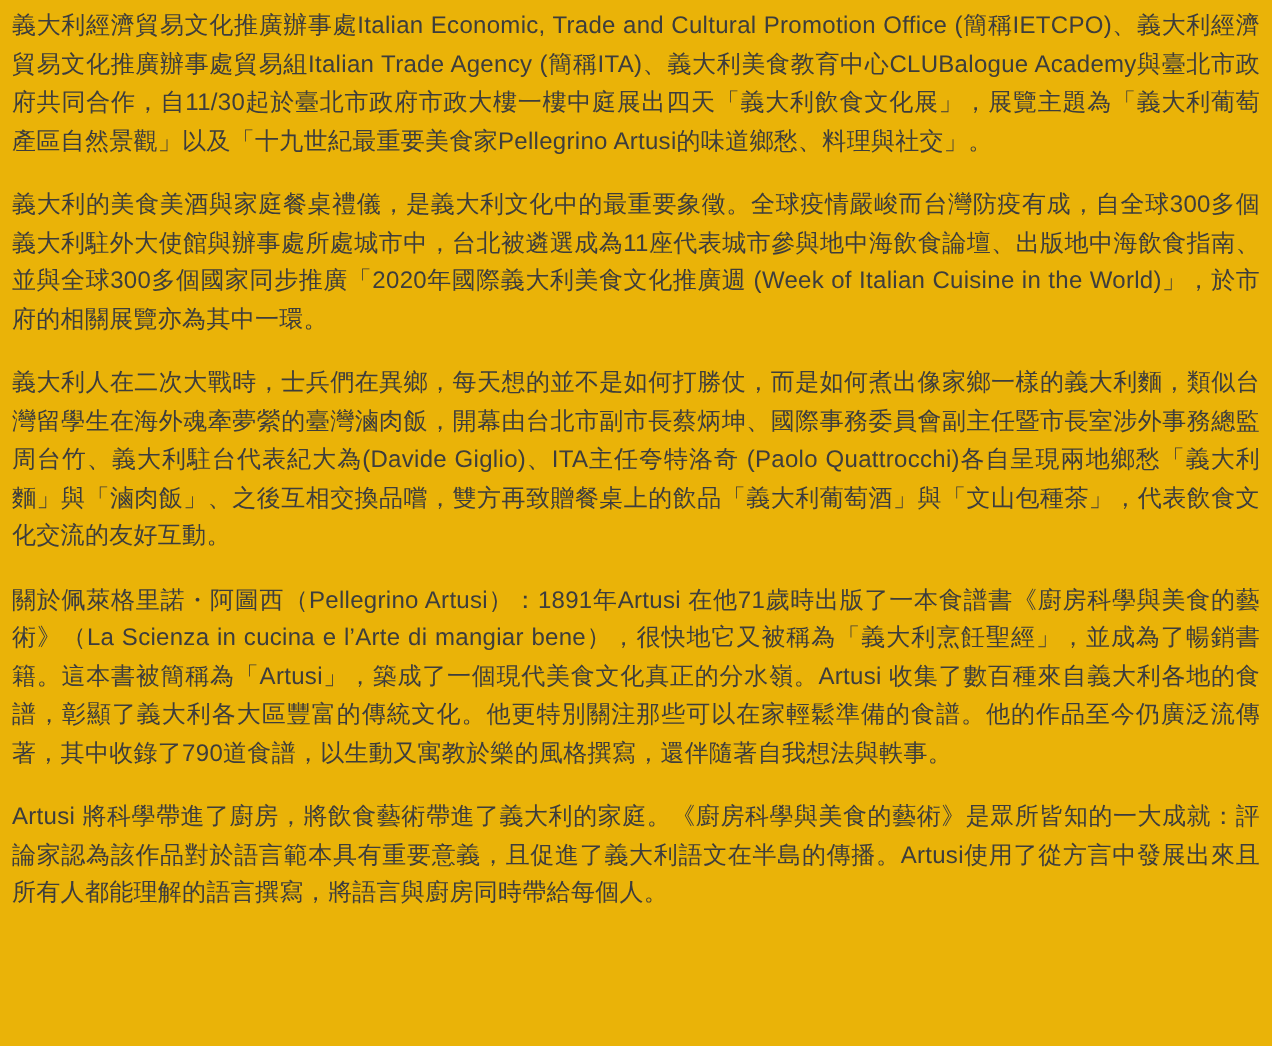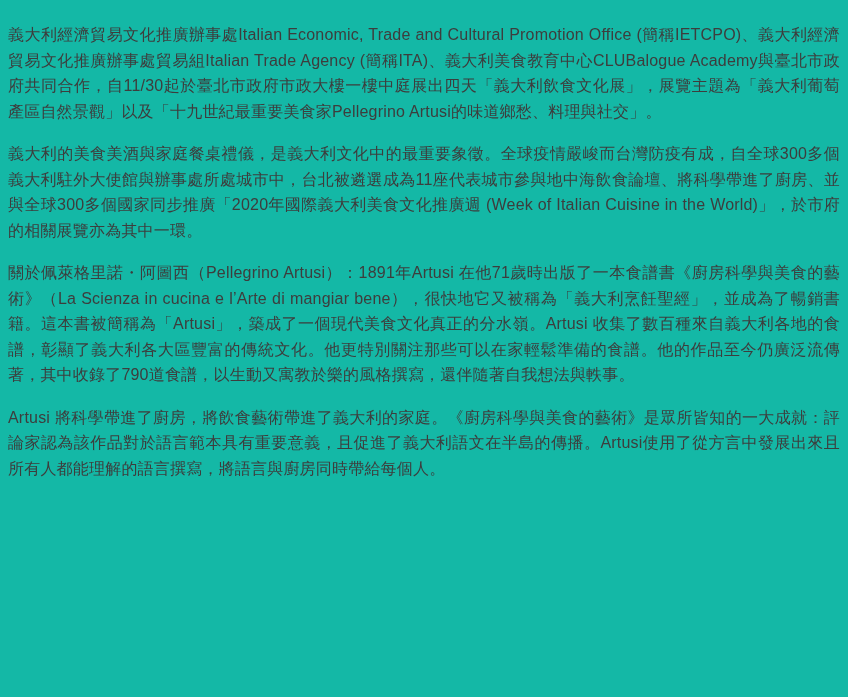--- a/index.html
+++ b/index.html
@@ -4,24 +4,24 @@
 <style>
   html, body {
     margin: 0;
     padding: 0;
     background: #ffffff;
   }
   .page {
     width: 848px;
     height: 697px;
     margin: 0;
-    padding: 17px 8px;
+    padding: 0 8px;
     box-sizing: border-box;
     overflow: hidden;
-    background: #14b8a6;
+    background: #eab308;
     font-family: "Liberation Sans", "DejaVu Sans", sans-serif;
   }
   .article p {
     font-size: 16px;
     line-height: 25.5px;
     margin: 17px 0;
     color: #3d3d3d;
     text-align: justify;
     text-justify: inter-character;
     letter-spacing: 0.2px;
@@ -30,17 +30,18 @@
   .article p:first-child {
     margin-top: 5px;
   }
 </style>
 </head>
 <body>
 
 <div class="page">
   <div class="article">
     <p>義大利經濟貿易文化推廣辦事處Italian Economic, Trade and Cultural Promotion Office (簡稱IETCPO)、義大利經濟貿易文化推廣辦事處貿易組Italian Trade Agency (簡稱ITA)、義大利美食教育中心CLUBalogue Academy與臺北市政府共同合作，自11/30起於臺北市政府市政大樓一樓中庭展出四天「義大利飲食文化展」，展覽主題為「義大利葡萄產區自然景觀」以及「十九世紀最重要美食家Pellegrino Artusi的味道鄉愁、料理與社交」。</p>
-    <p>義大利的美食美酒與家庭餐桌禮儀，是義大利文化中的最重要象徵。全球疫情嚴峻而台灣防疫有成，自全球300多個義大利駐外大使館與辦事處所處城市中，台北被遴選成為11座代表城市參與地中海飲食論壇、將科學帶進了廚房、並與全球300多個國家同步推廣「2020年國際義大利美食文化推廣週 (Week of Italian Cuisine in the World)」，於市府的相關展覽亦為其中一環。</p>
+    <p>義大利的美食美酒與家庭餐桌禮儀，是義大利文化中的最重要象徵。全球疫情嚴峻而台灣防疫有成，自全球300多個義大利駐外大使館與辦事處所處城市中，台北被遴選成為11座代表城市參與地中海飲食論壇、出版地中海飲食指南、並與全球300多個國家同步推廣「2020年國際義大利美食文化推廣週 (Week of Italian Cuisine in the World)」，於市府的相關展覽亦為其中一環。</p>
+    <p>義大利人在二次大戰時，士兵們在異鄉，每天想的並不是如何打勝仗，而是如何煮出像家鄉一樣的義大利麵，類似台灣留學生在海外魂牽夢縈的臺灣滷肉飯，開幕由台北市副市長蔡炳坤、國際事務委員會副主任暨市長室涉外事務總監周台竹、義大利駐台代表紀大為(Davide Giglio)、ITA主任夸特洛奇 (Paolo Quattrocchi)各自呈現兩地鄉愁「義大利麵」與「滷肉飯」、之後互相交換品嚐，雙方再致贈餐桌上的飲品「義大利葡萄酒」與「文山包種茶」，代表飲食文化交流的友好互動。</p>
     <p>關於佩萊格里諾・阿圖西（Pellegrino Artusi）：1891年Artusi 在他71歲時出版了一本食譜書《廚房科學與美食的藝術》（La Scienza in cucina e l’Arte di mangiar bene），很快地它又被稱為「義大利烹飪聖經」，並成為了暢銷書籍。這本書被簡稱為「Artusi」，築成了一個現代美食文化真正的分水嶺。Artusi 收集了數百種來自義大利各地的食譜，彰顯了義大利各大區豐富的傳統文化。他更特別關注那些可以在家輕鬆準備的食譜。他的作品至今仍廣泛流傳著，其中收錄了790道食譜，以生動又寓教於樂的風格撰寫，還伴隨著自我想法與軼事。</p>
     <p>Artusi 將科學帶進了廚房，將飲食藝術帶進了義大利的家庭。《廚房科學與美食的藝術》是眾所皆知的一大成就：評論家認為該作品對於語言範本具有重要意義，且促進了義大利語文在半島的傳播。Artusi使用了從方言中發展出來且所有人都能理解的語言撰寫，將語言與廚房同時帶給每個人。</p>
   </div>
 </div>
 
 </body></html>

